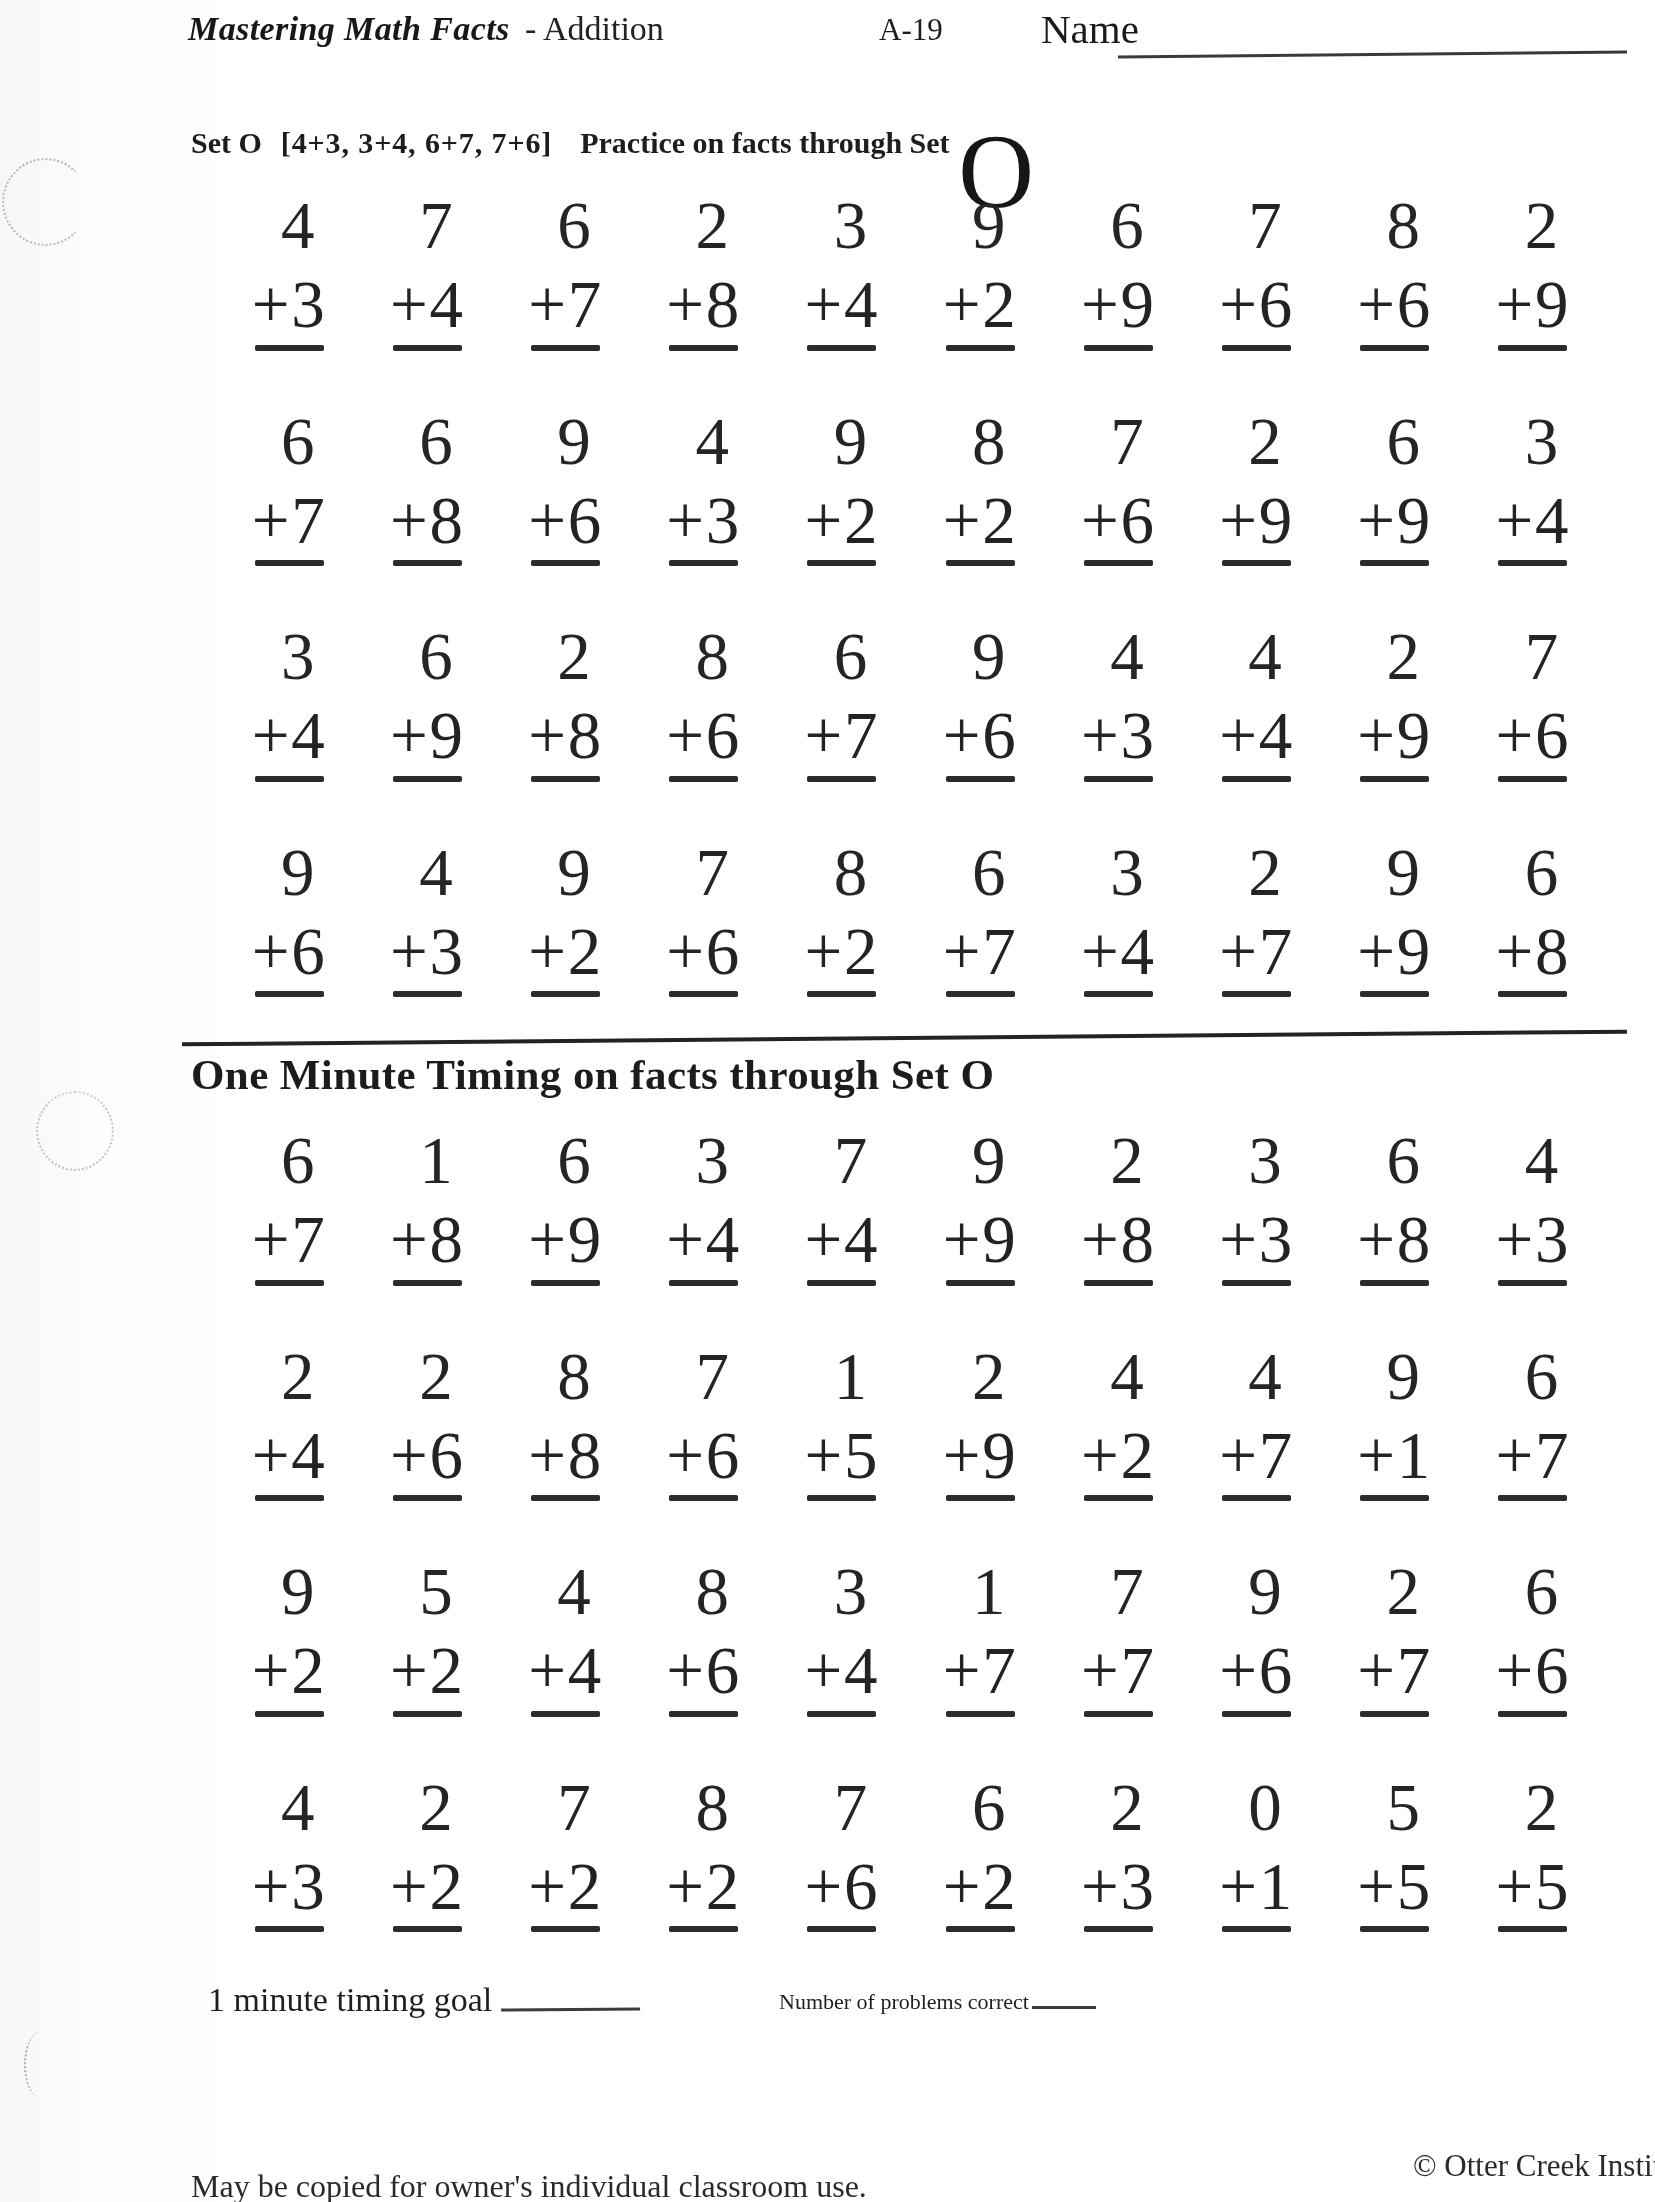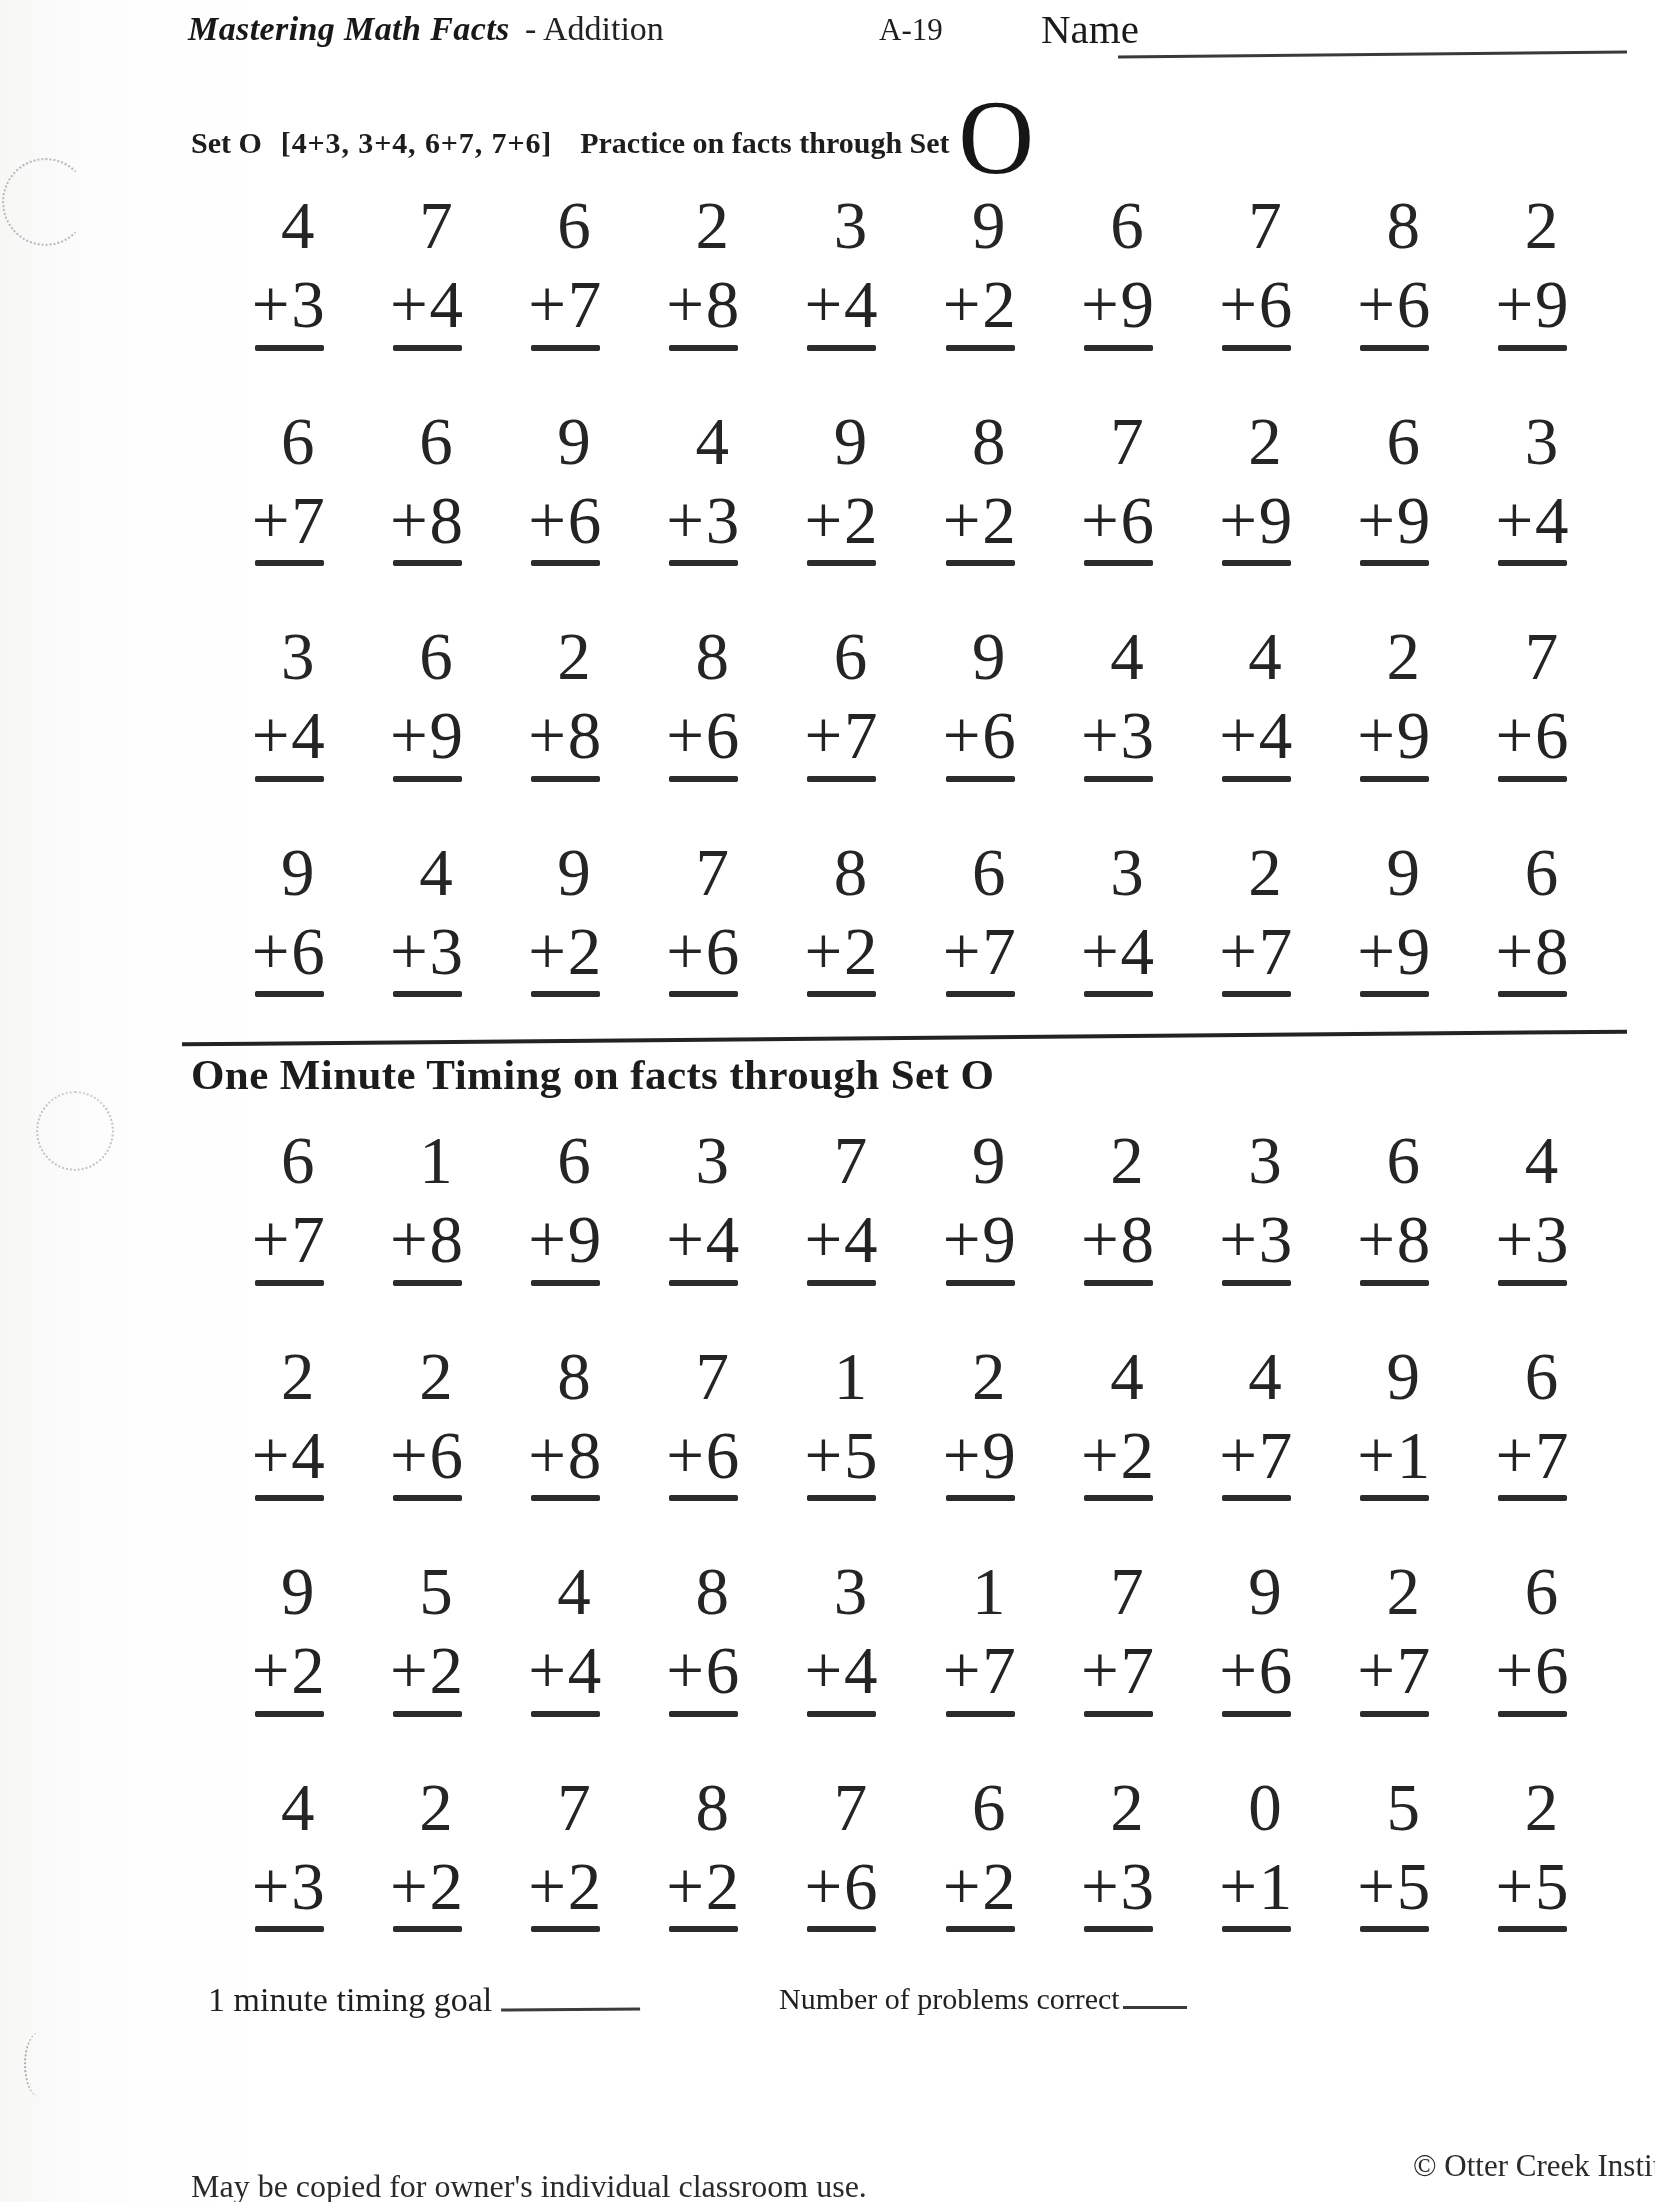--- a/index.html
+++ b/index.html
@@ -18,21 +18,21 @@
 
   
   .title{position:absolute;left:188px;top:10.3px;font-size:34px;white-space:nowrap;}
   .title .main{font-weight:bold;font-style:italic;letter-spacing:0.4px;color:#181818;}
   .title .suffix{font-style:normal;font-weight:normal;margin-left:6.9px;color:#222;}
   .page-code{position:absolute;left:879px;top:12px;font-size:31px;color:#1e1e1e;}
   .name-label{position:absolute;left:1041px;top:5.2px;font-size:41px;color:#1b1b1b;}
   .name-line{position:absolute;left:1118px;top:53px;width:509px;height:3.4px;background:#3a3a3a;transform:rotate(-0.55deg);}
 
   
-  .set-header{position:absolute;left:191px;top:126px;display:flex;align-items:flex-start;font-size:30px;font-weight:bold;color:#1d1d1d;white-space:nowrap;}
+  .set-header{position:absolute;left:191px;top:126px;display:flex;align-items:flex-end;font-size:30px;font-weight:bold;color:#1d1d1d;white-space:nowrap;}
   .set-header .facts{margin-left:19px;letter-spacing:0.9px;}
   .set-header .instruction{margin-left:28px;}
   .big-letter{font-size:105px;line-height:0;margin-left:8.6px;font-weight:normal;position:relative;top:12px;color:#161616;}
 
   
   .grid{position:absolute;left:220px;width:1382px;}
   .grid-practice{top:194px;}
   .grid-timing{top:1129px;}
   .prow{display:grid;grid-template-columns:repeat(10,1fr);margin-bottom:59px;}
   .cell{display:flex;flex-direction:column;align-items:center;}
@@ -40,21 +40,21 @@
   .cell .bot{font-size:67px;line-height:62px;margin-top:17px;color:#232323;letter-spacing:1.7px;}
   .cell .ans{width:69px;height:6px;background:#2c2c2c;margin-top:9.5px;border-radius:1.7px;}
 
   
   .divider{position:absolute;left:182px;top:1036px;width:1445px;height:4.3px;background:#232323;transform:rotate(-0.5deg);}
   .timing-heading{position:absolute;left:191px;top:1050px;font-size:43px;font-weight:bold;color:#1c1c1c;letter-spacing:0.4px;}
 
   
   .goal-row{position:absolute;left:208px;top:1979px;font-size:34px;color:#1f1f1f;white-space:nowrap;}
   .goal-blank{display:inline-block;width:139px;height:29px;border-bottom:3.4px solid #3c3c3c;margin-left:8.6px;transform:rotate(-0.4deg);}
-  .correct-row{position:absolute;left:779px;top:1977px;font-size:30px;color:#1f1f1f;white-space:nowrap;}
+  .correct-row{position:absolute;left:779px;top:1977px;font-size:22px;color:#1f1f1f;white-space:nowrap;}
   .correct-blank{display:inline-block;width:64px;height:29px;border-bottom:3.4px solid #3c3c3c;margin-left:3.4px;}
 
   
   .copy-note{position:absolute;left:191px;top:2168px;font-size:32px;color:#2a2a2a;white-space:nowrap;}
   .copyright{position:absolute;left:1413px;top:2148px;font-size:31px;color:#2a2a2a;white-space:nowrap;}
 
   
   .punch{position:absolute;border-radius:50%;}
   .punch-1{left:1.7px;top:158px;width:83px;height:84px;border:2.6px dotted #b9b9b9;border-right-color:transparent;}
   .punch-2{left:36px;top:1091px;width:74px;height:76px;border:2.6px dotted #c4c4c4;border-top-color:#cfcfcf;}

